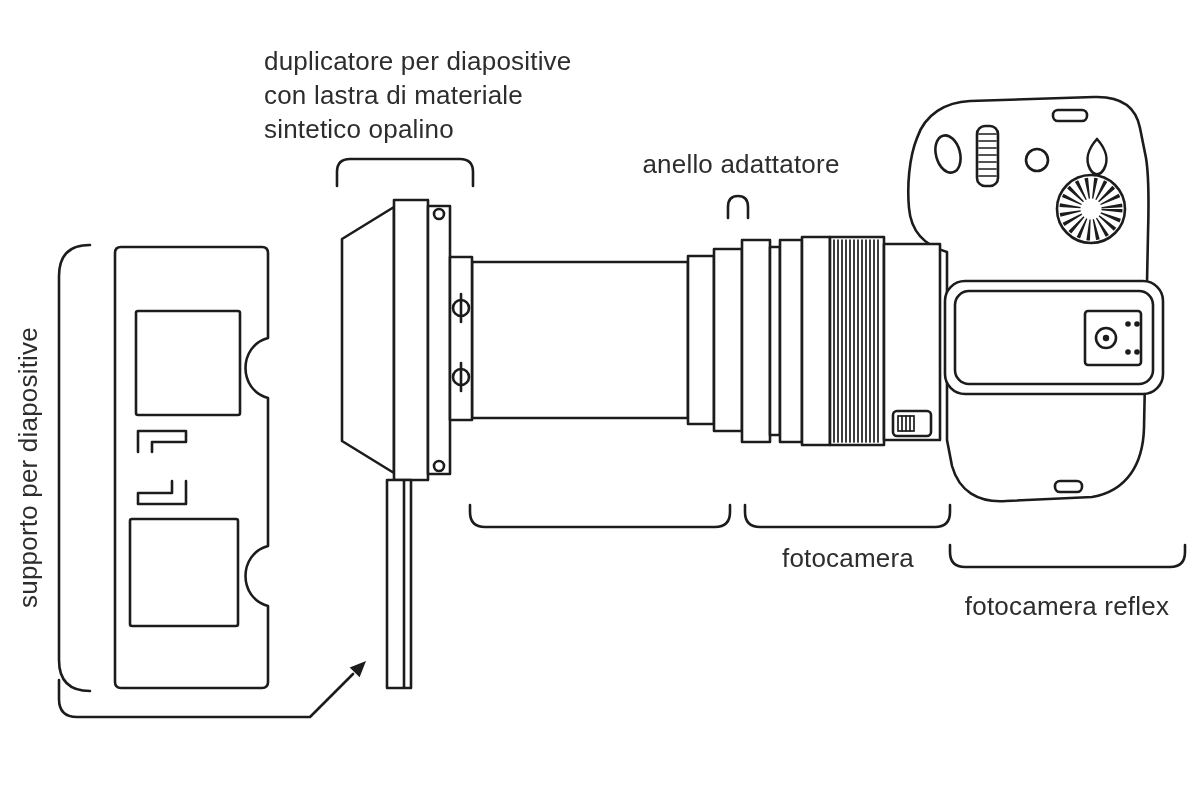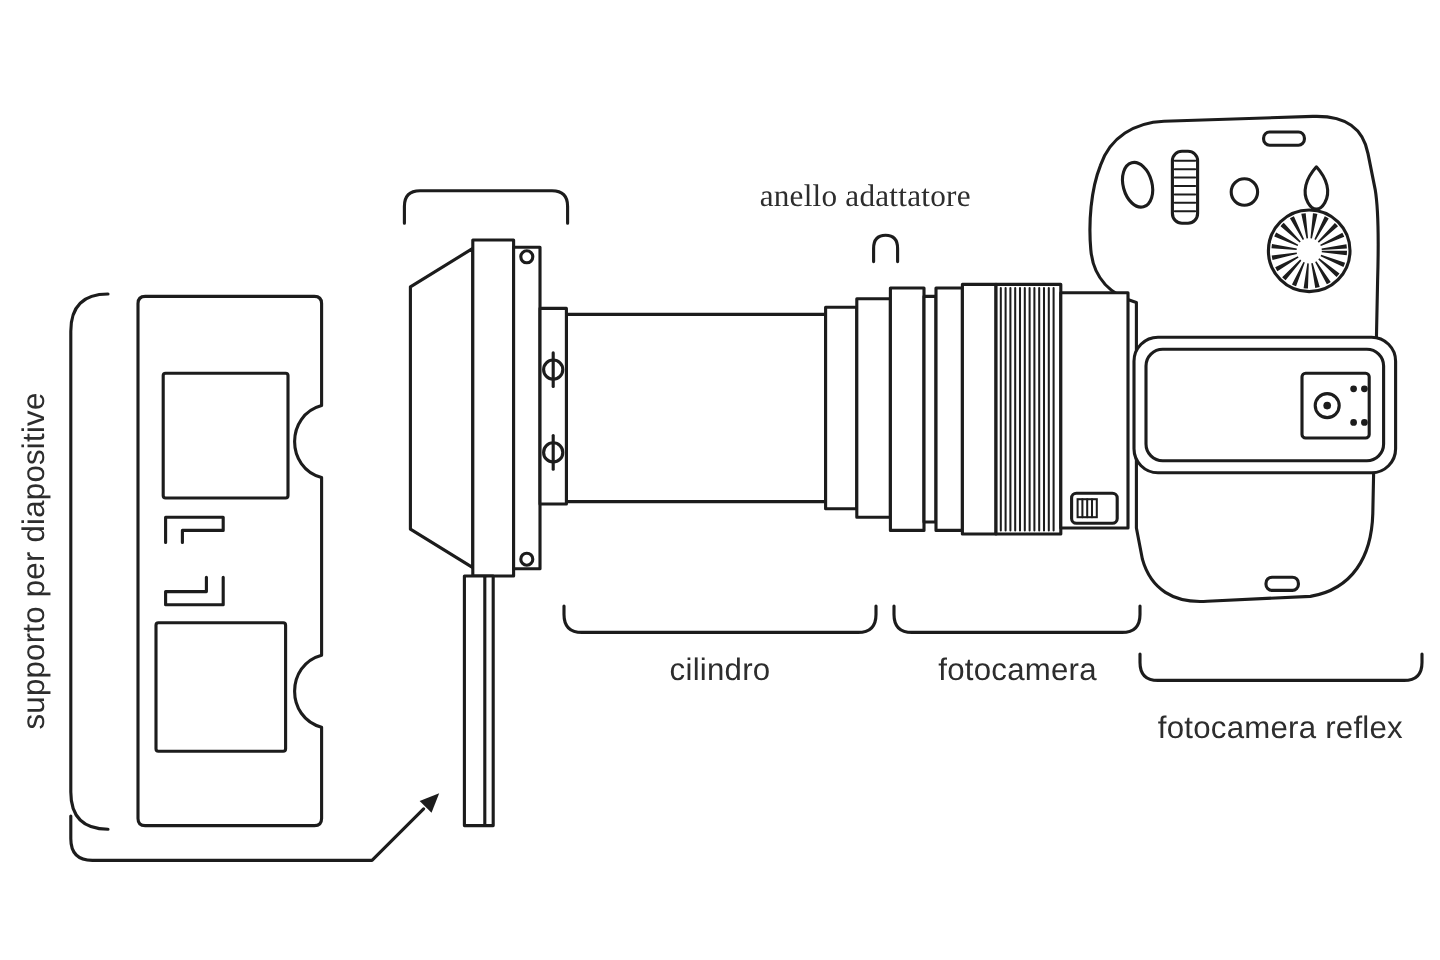--- a/index.html
+++ b/index.html
@@ -138,24 +138,28 @@
       <path class="ln" d="M470 505 L470 512 Q470 527 485 527 L715 527 Q730 527 730 512 L730 505"></path>
     </g>
     <g>
       <path class="ln" d="M745 505 L745 512 Q745 527 760 527 L935 527 Q950 527 950 512 L950 505"></path>
     </g>
     <g>
       <path class="ln" d="M950 545 L950 552 Q950 567 965 567 L1170 567 Q1185 567 1185 552 L1185 545"></path>
     </g>
   </svg>
 
+  <div class="lbl" style="left:264px;top:44px;">
+    <div>duplicatore per diapositive</div>
+    <div>con lastra di materiale</div>
+    <div>sintetico opalino</div>
+  </div>
 
-  <div class="lbl center" style="left:576px;top:147px;width:290px;font-family:Liberation Serif, serif;">anello adattatore</div>
+  <div class="lbl center" style="left:596px;top:147px;width:290px;">anello adattatore</div>
 
   <div class="lbl-rot">supporto per diapositive</div>
 
-  <div class="lbl center" style="left:500px;top:541px;width:200px;">cilindro</div>
 
   <div class="lbl center" style="left:748px;top:541px;width:200px;">fotocamera</div>
 
   <div class="lbl center" style="left:917px;top:589px;width:300px;">fotocamera reflex</div>
 
 </div>
 
 </body></html>

